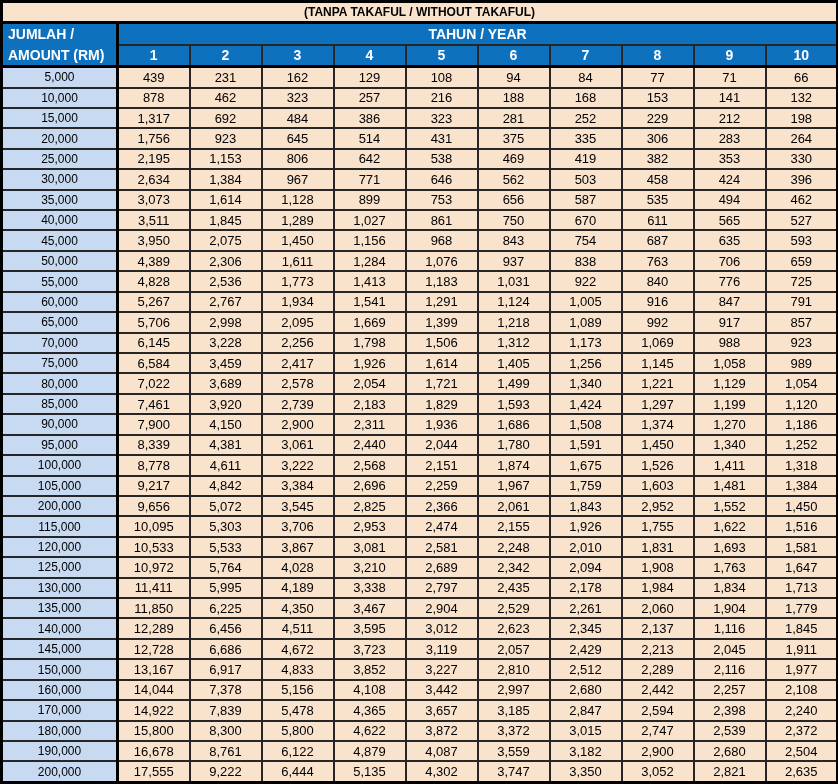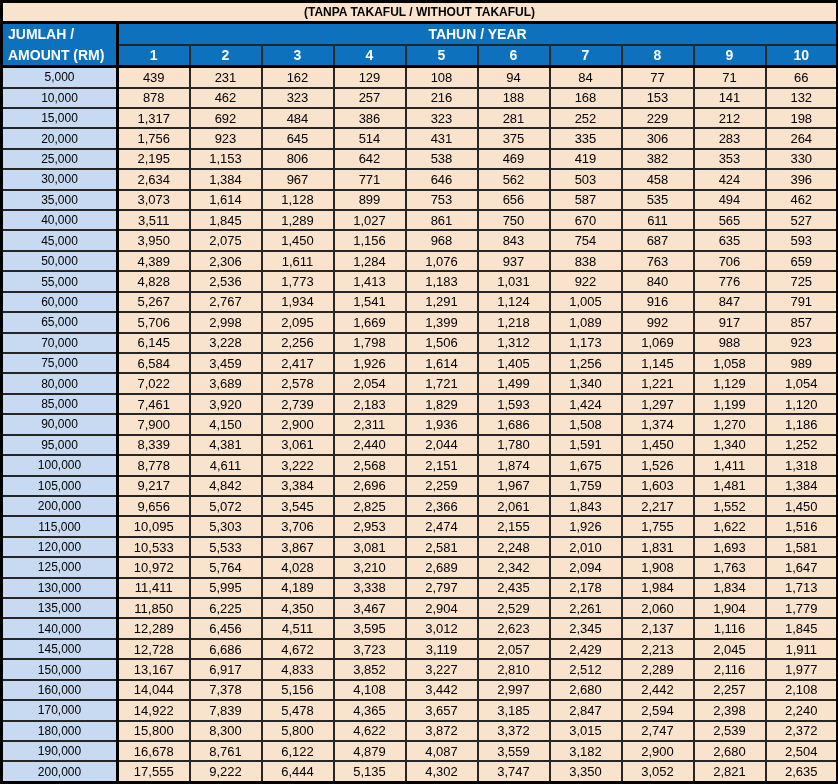--- a/index.html
+++ b/index.html
@@ -401,21 +401,21 @@
       </tr>
       <tr>
         <th class="amount">200,000</th>
         <td class="val">9,656</td>
         <td class="val">5,072</td>
         <td class="val">3,545</td>
         <td class="val">2,825</td>
         <td class="val">2,366</td>
         <td class="val">2,061</td>
         <td class="val">1,843</td>
-        <td class="val">2,217</td>
+        <td class="val">2,952</td>
         <td class="val">1,552</td>
         <td class="val">1,450</td>
       </tr>
       <tr>
         <th class="amount">115,000</th>
         <td class="val">10,095</td>
         <td class="val">5,303</td>
         <td class="val">3,706</td>
         <td class="val">2,953</td>
         <td class="val">2,474</td>

